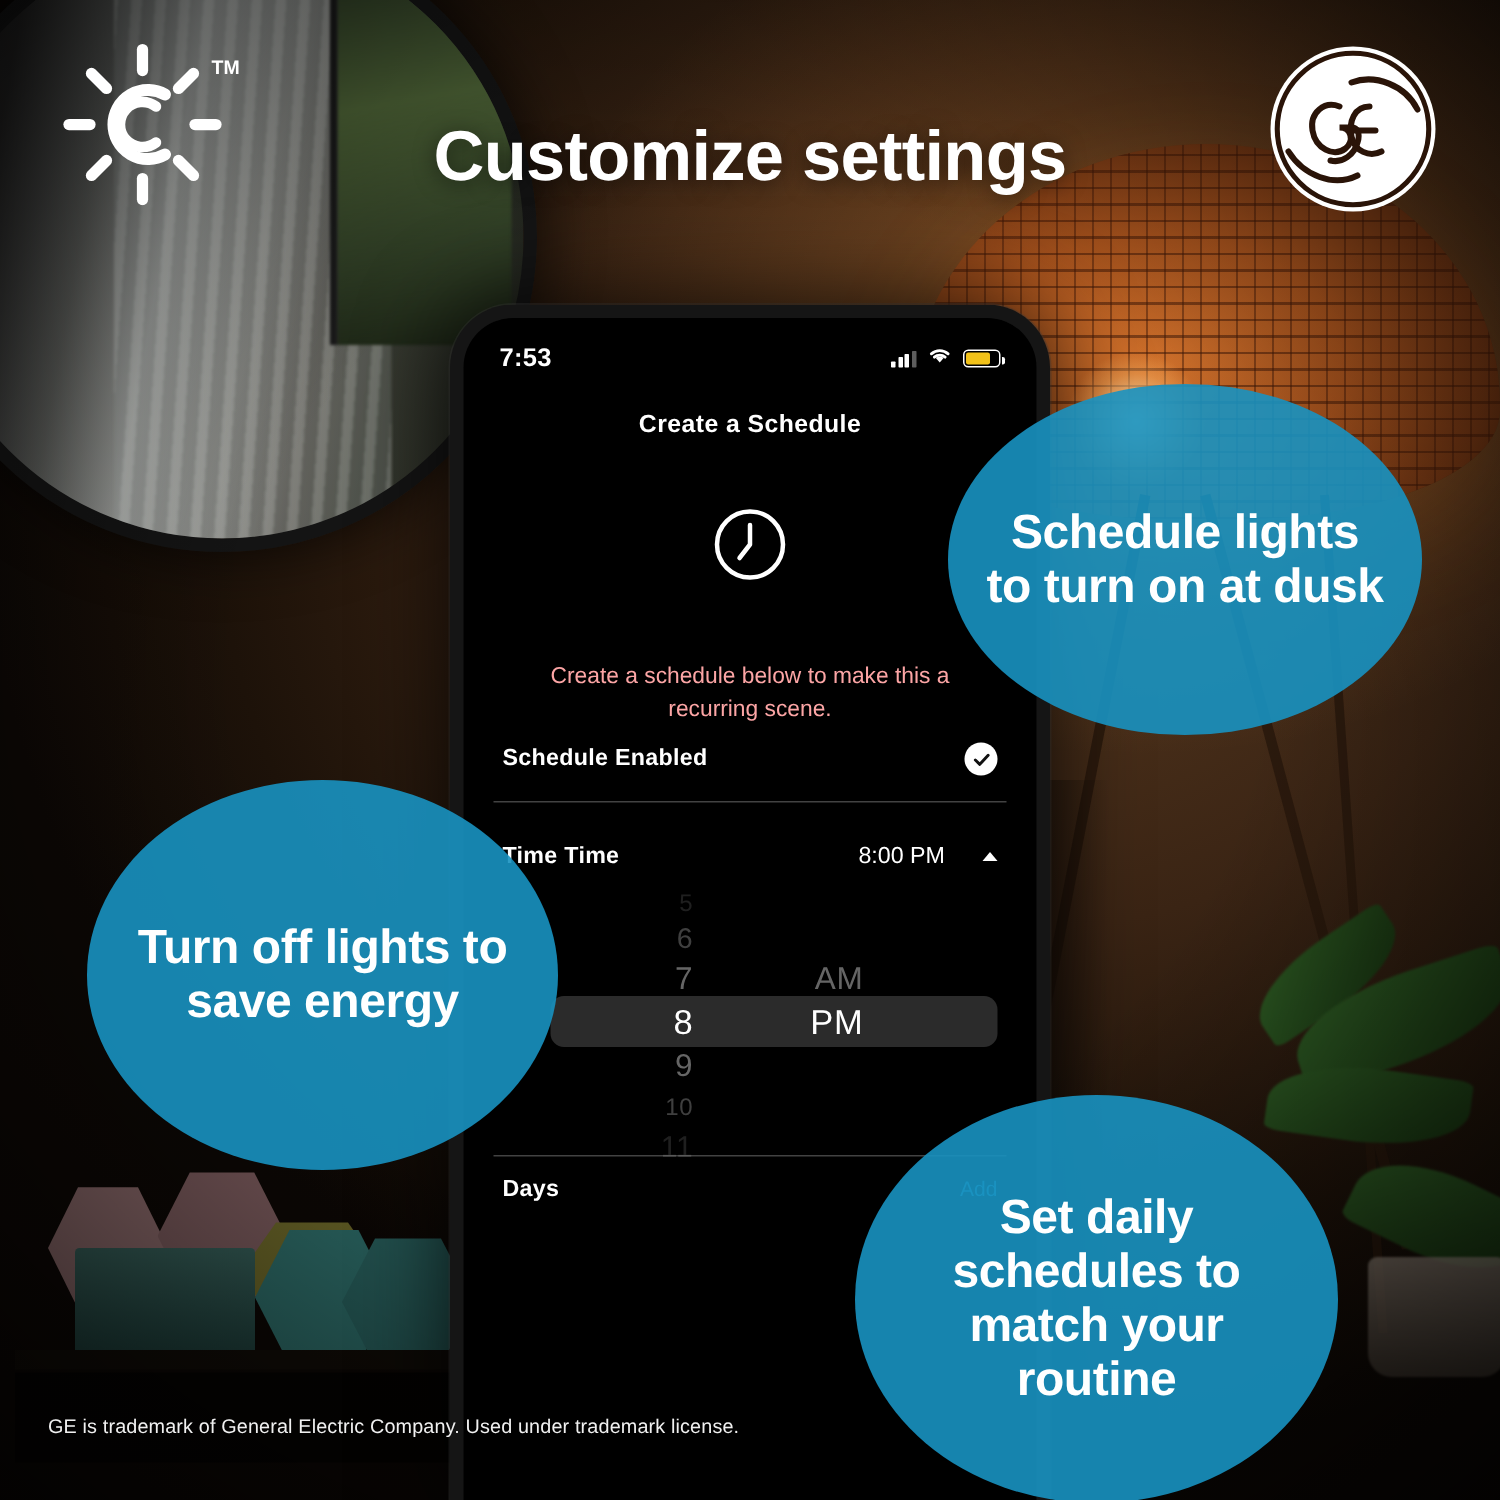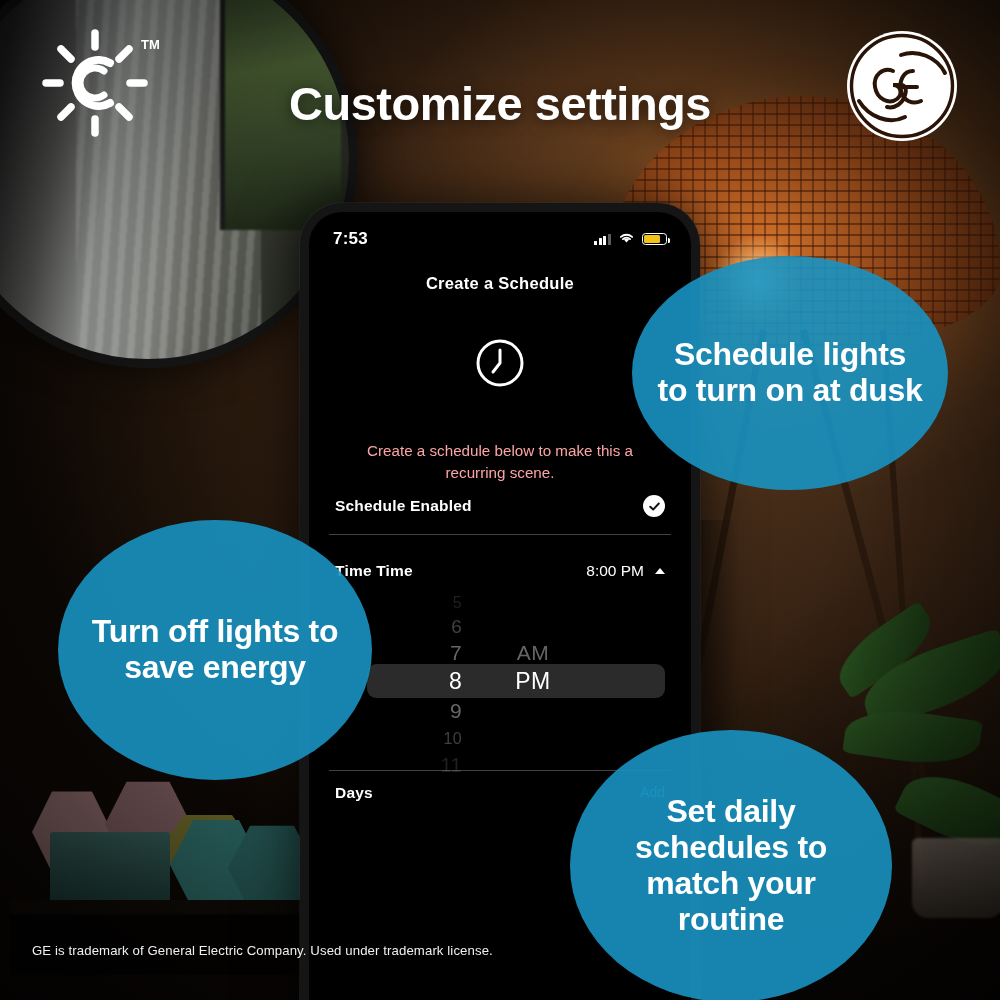--- a/index.html
+++ b/index.html
@@ -150,38 +150,38 @@
   .row-schedule { top:283px; }
   .check { width:22px; height:22px; border-radius:50%; background:#fff;
     display:flex; align-items:center; justify-content:center; }
   .check svg { width:13px; height:13px; }
 
   .divider { position:absolute; left:20px; right:20px; height:1px; background:rgba(255,255,255,.26); }
   .div-1 { top:322px; }
   .div-2 { top:558px; }
 
   .row-start { top:350px; }
-  .start-val { display:flex; align-items:center; gap:11px; color:#fff; font-size:15.5px; }
+  .start-val { display:flex; align-items:center; gap:25px; color:#fff; font-size:15.5px; }
   .caret { width:0; height:0; border-left:5px solid transparent; border-right:5px solid transparent;
     border-bottom:6px solid #fff; }
 
   
   .picker { position:absolute; left:58px; right:26px; top:378px; height:172px; }
   .picker .sel {
     position:absolute; left:0; right:0; top:74px; height:34px;
     background:#2b2b2b; border-radius:9px;
   }
   .cols { position:absolute; inset:0; display:flex; }
   .col { position:relative; }
   .col.hour { width:38%; } .col.min { width:30%; } .col.mer { width:32%; }
   .cell { position:absolute; left:0; right:0; height:30px; line-height:30px;
     text-align:center; font-size:21px; color:#8d8d8d; letter-spacing:.5px; }
   .col.hour .cell { text-align:right; padding-right:18px; }
   .col.min  .cell { text-align:center; }
-  .col.mer  .cell { text-align:center; padding-left:10px; }
+  .col.mer  .cell { text-align:right; padding-left:10px; }
   .cell.c0 { top:-2px;  opacity:.22; font-size:16px; }
   .cell.c1 { top:22px;  opacity:.45; font-size:19px; }
   .cell.c2 { top:48px;  opacity:.72; }
   .cell.c3 { top:76px;  color:#fff; font-size:23px; font-weight:500; opacity:1; }
   .cell.c4 { top:106px; opacity:.72; }
   .cell.c5 { top:134px; opacity:.45; font-size:16px; }
   .cell.c6 { top:160px; opacity:.22; font-size:20px; }
 
   .row-days { top:572px; }
   .add-days { position:absolute; right:26px; top:572px; color:#2b9ccc; font-size:14px; opacity:.9; }

